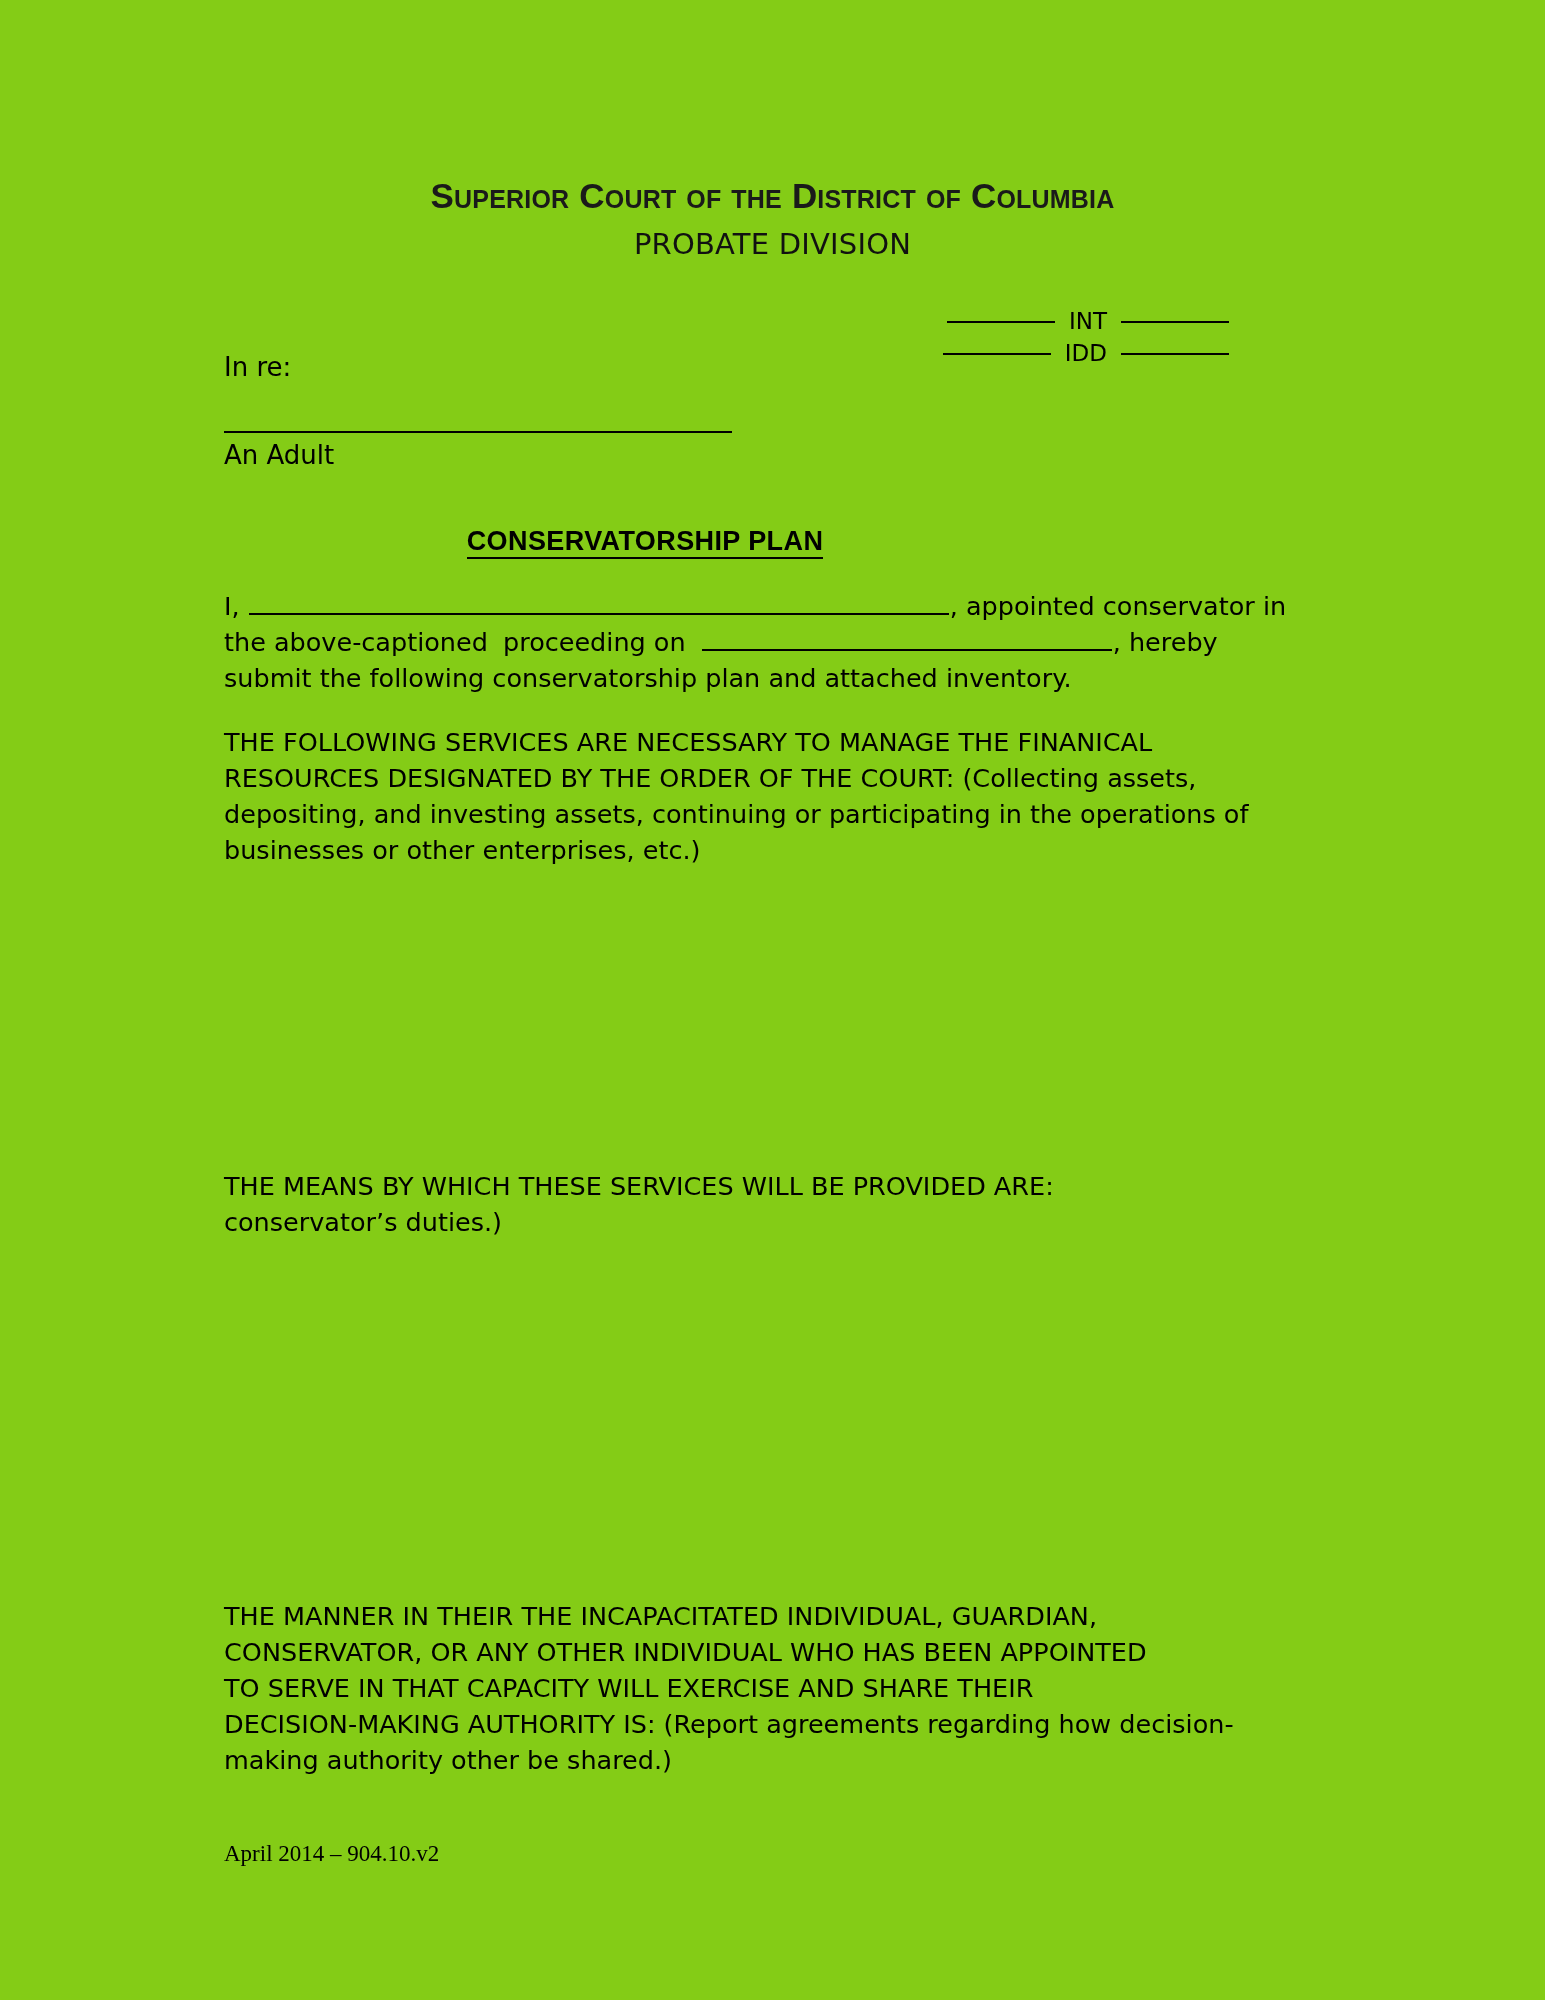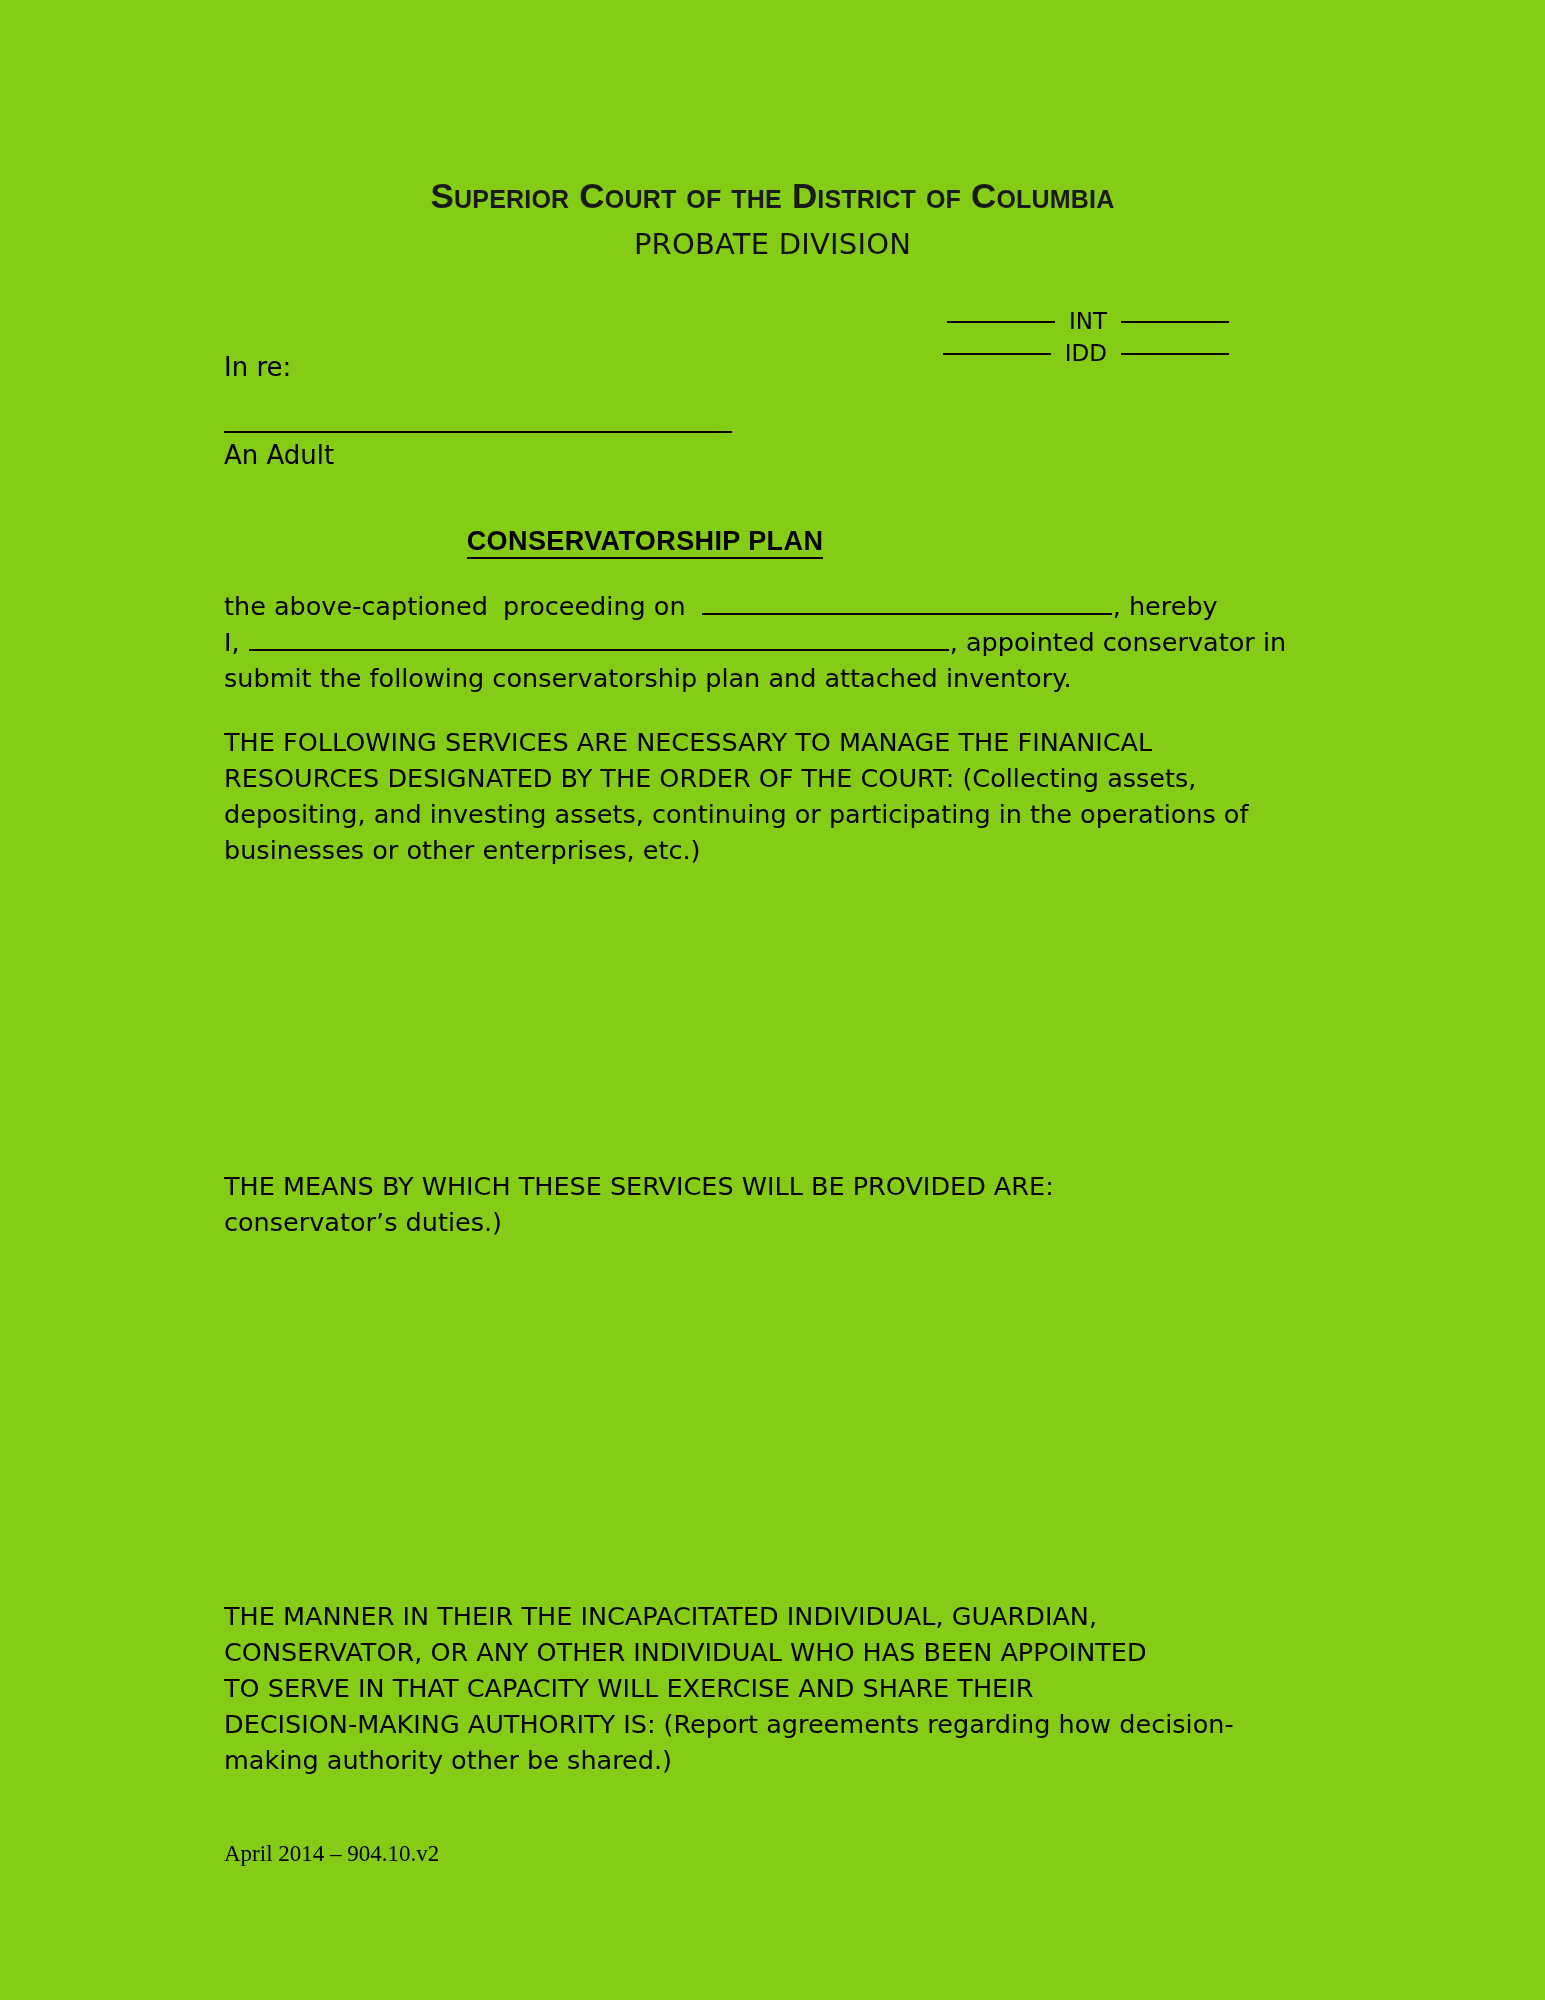--- a/index.html
+++ b/index.html
@@ -189,27 +189,27 @@
   <div class="in-re">In re:</div>
   <div class="name-blank"></div>
   <div class="an-adult">An Adult</div>
 
   <div class="plan-heading">
     <span>CONSERVATORSHIP PLAN</span>
   </div>
 
   <div class="body-text intro-para">
     <div class="line">
+      <span>I,</span>
+      <span class="inline-blank blank-conservator"></span><span>, appointed conservator in</span>
+    </div>
+    <div class="line">
       <span>the above-captioned</span><span class="spacer-gap"></span>
       <span>proceeding on</span><span class="spacer-gap"></span>
       <span class="inline-blank blank-date"></span><span>, hereby</span>
-    </div>
-    <div class="line">
-      <span>I,</span>
-      <span class="inline-blank blank-conservator"></span><span>, appointed conservator in</span>
     </div>
     <div class="line">submit the following conservatorship plan and attached inventory.</div>
   </div>
 
   <div class="body-text services-para">
     <div class="line">THE FOLLOWING SERVICES ARE NECESSARY TO MANAGE THE FINANICAL</div>
     <div class="line">RESOURCES DESIGNATED BY THE ORDER OF THE COURT: (Collecting assets,</div>
     <div class="line">depositing, and investing assets, continuing or participating in the operations of</div>
     <div class="line">businesses or other enterprises, etc.)</div>
   </div>

